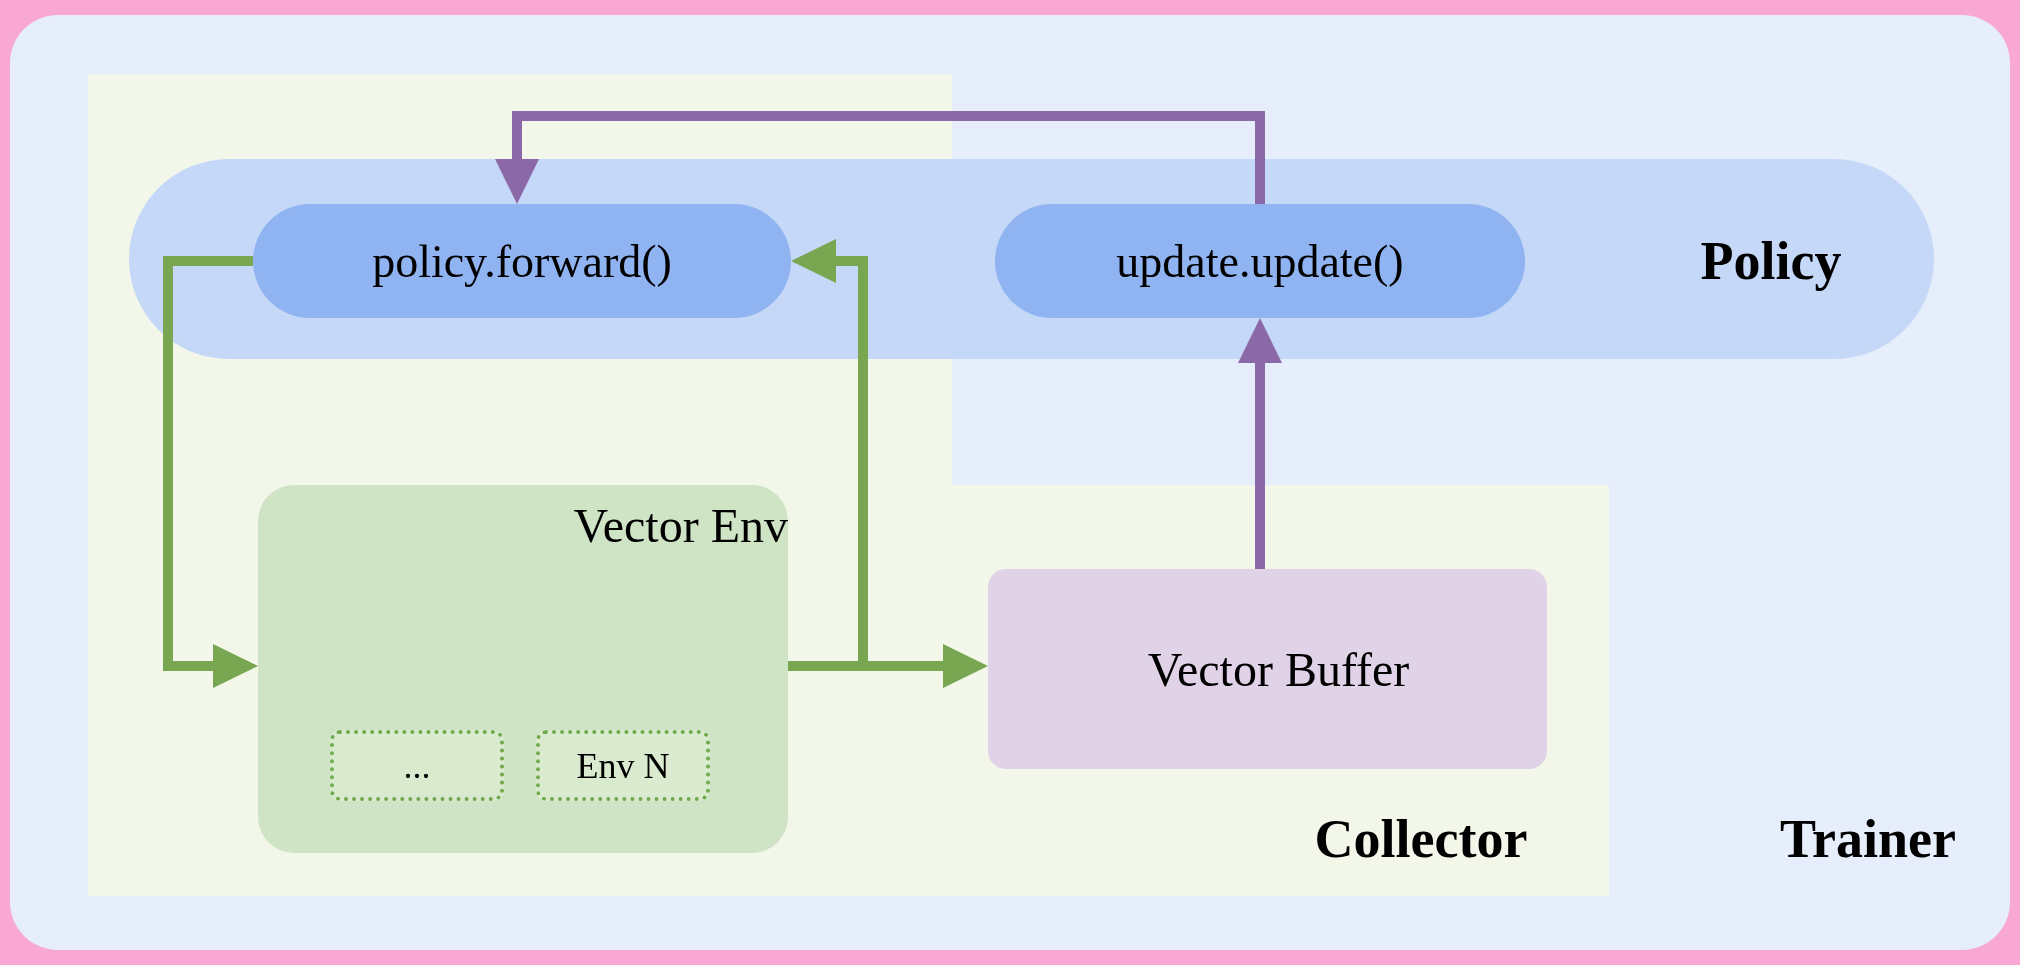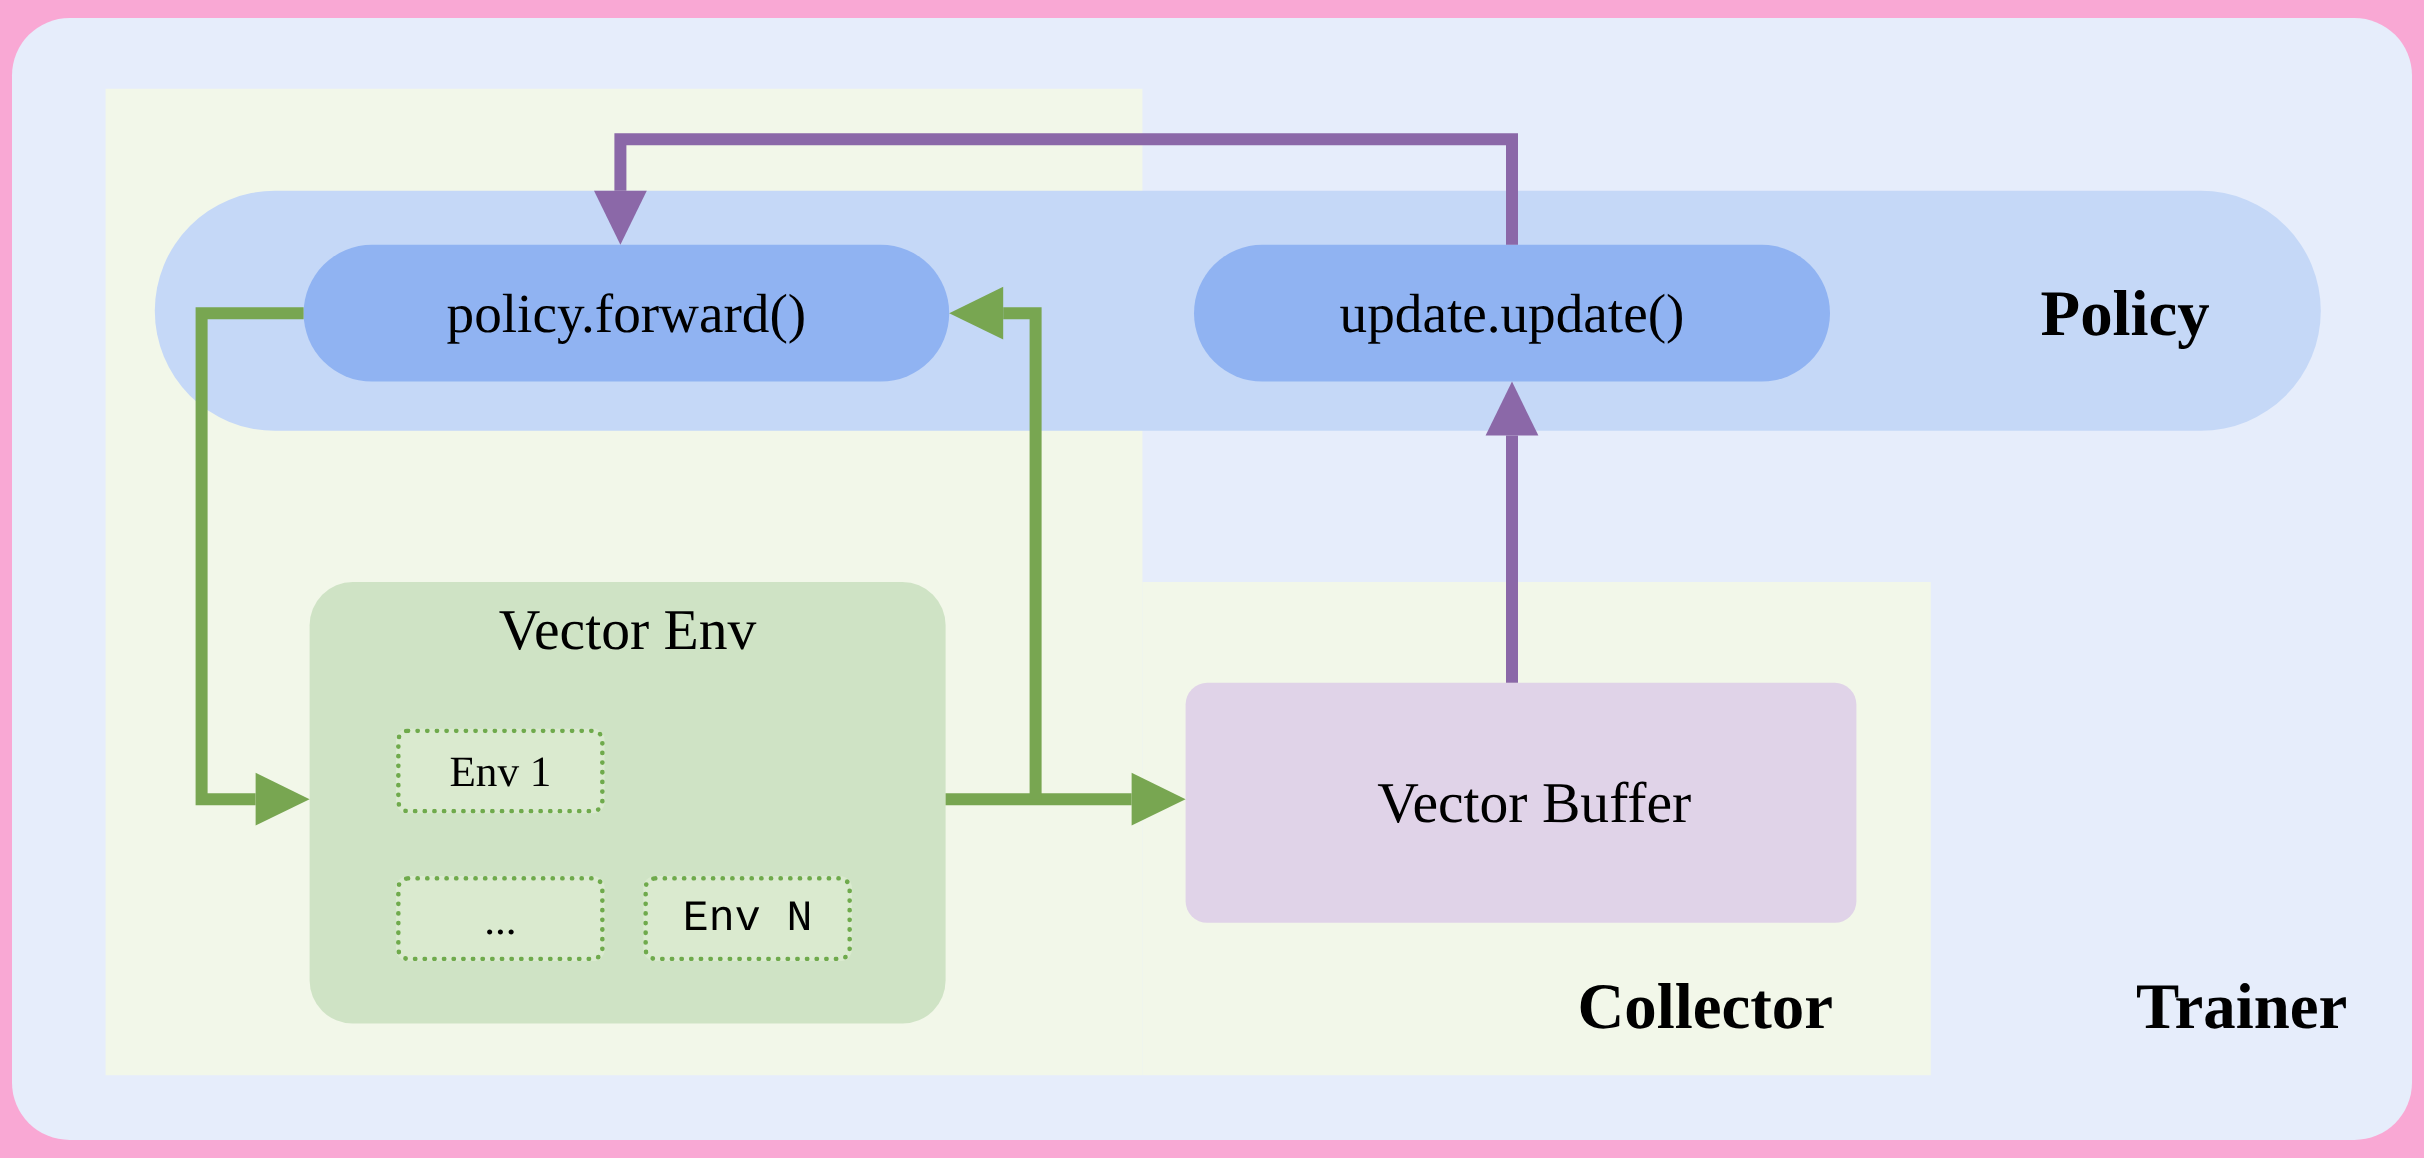--- a/index.html
+++ b/index.html
@@ -42,35 +42,35 @@
   .pill-forward { left: 253px; top: 204px; width: 538px; }
   .pill-update  { left: 995px; top: 204px; width: 530px; }
 
   .venv {
     left: 258px; top: 485px; width: 530px; height: 368px;
     border-radius: 36px;
     background: var(--vector-env-bg);
   }
   .venv-title {
     left: 258px; top: 498px; width: 530px;
-    text-align: center; font-size: 48px;
+    text-align: right; font-size: 48px;
   }
   .env-cell {
     width: 174px; height: 71px;
     border: 4px dotted var(--env-cell-border);
     border-radius: 10px;
     background: var(--env-cell-bg);
     display: flex; align-items: center; justify-content: center;
     font-size: 36px;
     box-sizing: border-box;
   }
   .env-1 { left: 330px; top: 607px; }
   .env-2 { left: 536px; top: 607px; }
   .env-3 { left: 330px; top: 730px; }
-  .env-4 { left: 536px; top: 730px; font-family: Liberation Mono, monospace; }
+  .env-4 { left: 536px; top: 730px; }
 
   .buffer {
     left: 988px; top: 569px; width: 537px; height: 200px;
     border-radius: 18px;
     background: var(--vector-buffer-bg);
     display: flex; align-items: center; justify-content: center;
     font-size: 48px;
     padding-left: 22px;
   }
 
@@ -104,23 +104,20 @@
 
   <div class="abs pill pill-forward">
     <span>policy.forward()</span>
   </div>
   <div class="abs pill pill-update">
     <span>update.update()</span>
   </div>
 
   <div class="abs venv"></div>
   <div class="abs venv-title">Vector Env</div>
-  <div class="abs env-cell env-1">
-    <span>Env 1</span>
-  </div>
   <div class="abs env-cell env-3">
     <span>...</span>
   </div>
   <div class="abs env-cell env-4">
     <span>Env N</span>
   </div>
 
   <div class="abs buffer">
     <span>Vector Buffer</span>
   </div>

